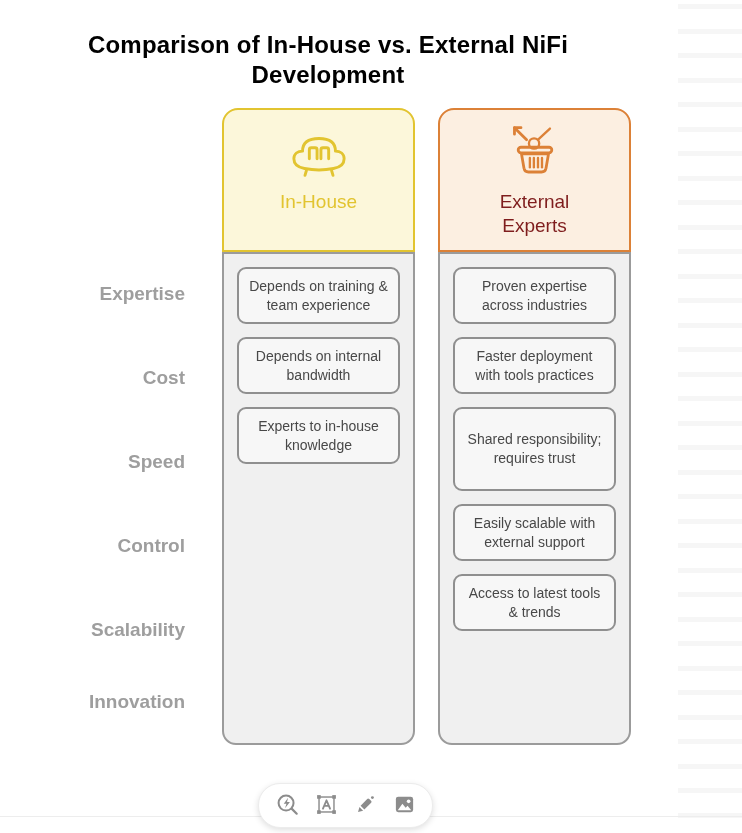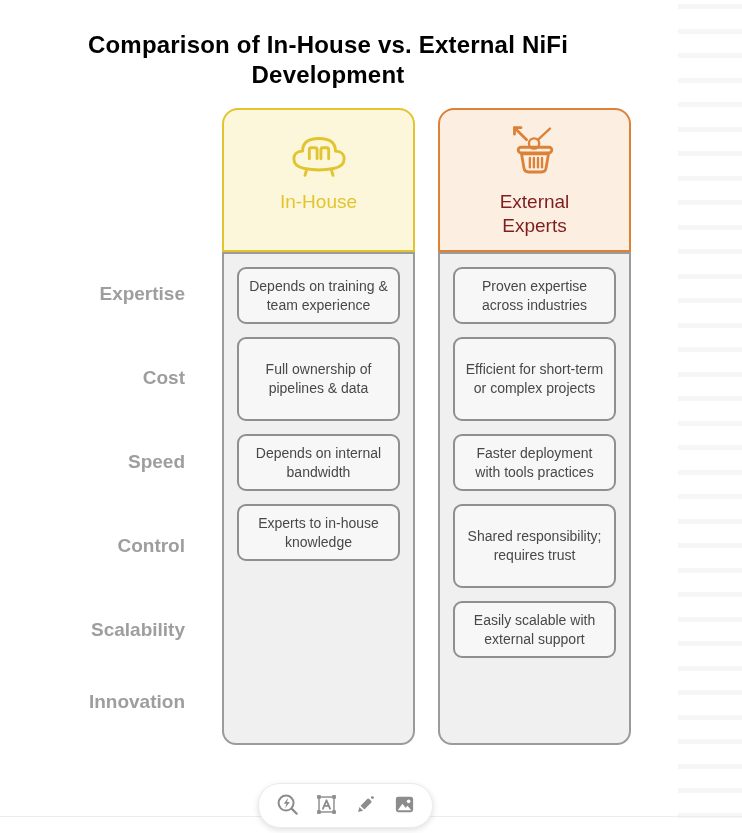--- a/index.html
+++ b/index.html
@@ -101,21 +101,20 @@
         <path d="M20 27 V17.5 Q20 15.5 22 15.5 H26 Q28 15.5 28 17.5 V27"></path>
         <path d="M32 27 V17.5 Q32 15.5 34 15.5 H38 Q40 15.5 40 17.5 V27"></path>
         <path d="M17 39 L15.5 44"></path>
         <path d="M43 39 L44.5 44"></path>
       </svg>
     </span>
     <div class="col-label">In-House</div>
   </div>
   <div class="col-body">
     <div class="cell">Depends on training &amp; team experience</div>
-    <div class="cell tall">Full ownership of pipelines &amp; data</div>
     <div class="cell">Depends on internal bandwidth</div>
     <div class="cell">Experts to in-house knowledge</div>
   </div>
 </div>
 
 <div class="column col-external">
   <div class="col-header">
     <span class="icon-wrap">
       <svg width="56" height="54" viewBox="0 0 60 56" fill="none" stroke-width="3" stroke-linecap="round" stroke-linejoin="round" stroke="#dc8137">
         <path d="M21 16 L8 3"></path>
@@ -127,24 +126,24 @@
         <path d="M24.5 35.5 V45.5" stroke-width="2.5"></path>
         <path d="M28.8 35.5 V45.5" stroke-width="2.5"></path>
         <path d="M33.2 35.5 V45.5" stroke-width="2.5"></path>
         <path d="M37.5 35.5 V45.5" stroke-width="2.5"></path>
       </svg>
     </span>
     <div class="col-label">External Experts</div>
   </div>
   <div class="col-body">
     <div class="cell">Proven expertise across industries</div>
-    <div class="cell tall">Efficient for short-term or complex projects</div>
     <div class="cell">Faster deployment with tools practices</div>
     <div class="cell tall">Shared responsibility; requires trust</div>
     <div class="cell">Easily scalable with external support</div>
+    <div class="cell">Access to latest tools &amp; trends</div>
   </div>
 </div>
 
 <div class="toolbar">
   <button class="tool-btn">
     <span>
       <svg width="23" height="23" viewBox="0 0 24 24" fill="none">
         <circle cx="10.5" cy="10.5" r="7.8" stroke="#8c8c8c" stroke-width="2.1"></circle>
         <line x1="16.3" y1="16.3" x2="21.6" y2="21.6" stroke="#8c8c8c" stroke-width="2.3" stroke-linecap="round"></line>
         <path d="M12.6 4.9 L8.1 11.2 H10.9 L9.4 15.9 L14.5 9.4 H11.5 Z" fill="#8c8c8c"></path>

